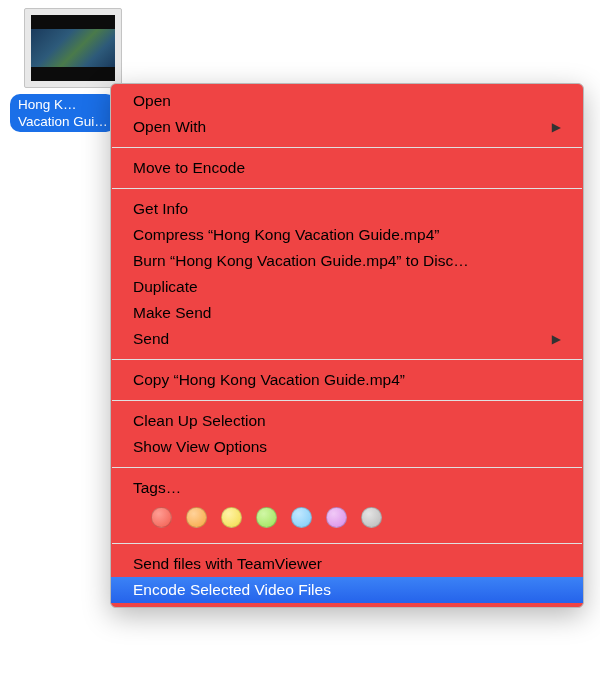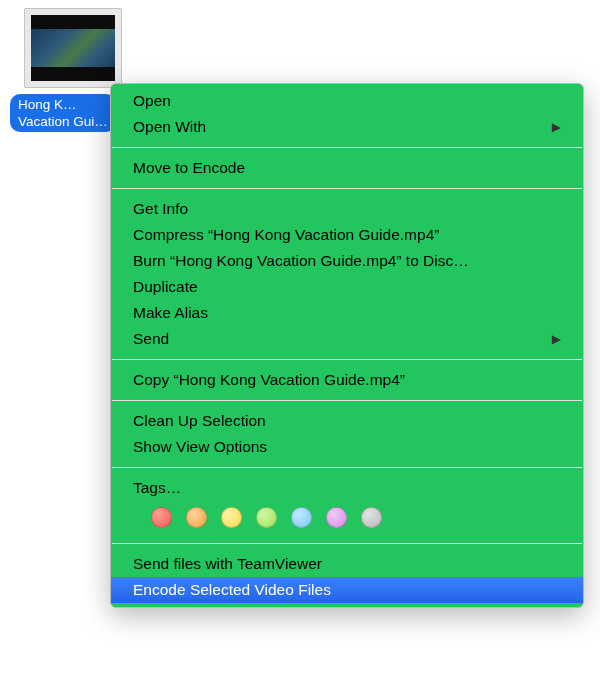--- a/index.html
+++ b/index.html
@@ -53,21 +53,21 @@
       border-radius: 10px;
       padding: 2px 8px;
       max-width: 125px;
     }
     
     .ctx-menu {
       position: absolute;
       top: 83px;
       left: 110px;
       width: 474px;
-      background: #22c55e;
+      background: #ef4444;
       border: 1px solid #b9b9b9;
       border-radius: 6px;
       box-shadow: 0 8px 28px rgba(0,0,0,0.28);
       padding-top: 4px;
       padding-bottom: 4px;
     }
     .menu-item {
       padding: 3px 22px;
       line-height: 20px;
       font-size: 15.5px;
@@ -147,21 +147,21 @@
   <div class="menu-item">
     <span class="lbl">Compress “Hong Kong Vacation Guide.mp4”</span>
   </div>
   <div class="menu-item">
     <span class="lbl">Burn “Hong Kong Vacation Guide.mp4” to Disc…</span>
   </div>
   <div class="menu-item">
     <span class="lbl">Duplicate</span>
   </div>
   <div class="menu-item">
-    <span class="lbl">Make Alias</span>
+    <span class="lbl">Make Send</span>
   </div>
   <div class="menu-item">
     <span class="lbl">Send</span>
     <span class="chevron">▶</span>
   </div>
   <div class="sep"></div>
   <div class="menu-item">
     <span class="lbl">Copy “Hong Kong Vacation Guide.mp4”</span>
   </div>
   <div class="sep"></div>

